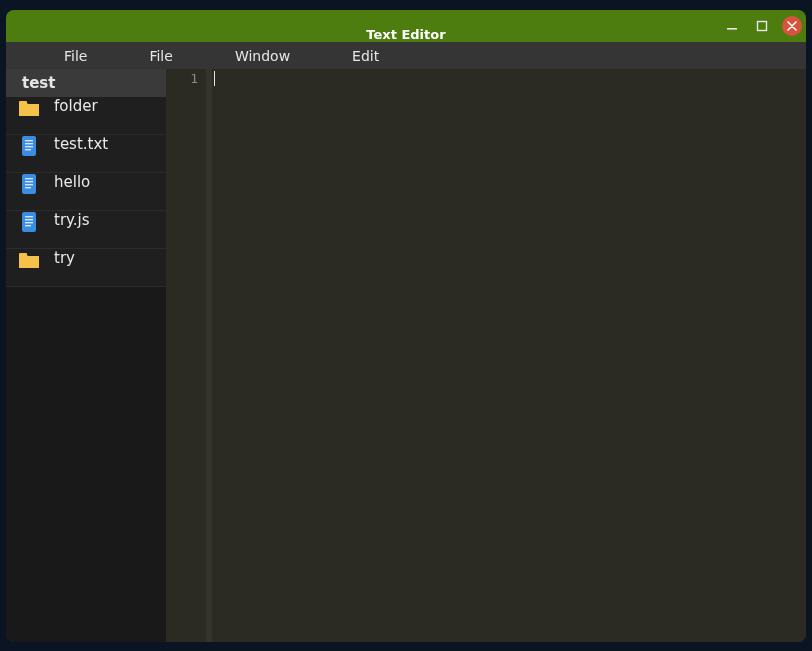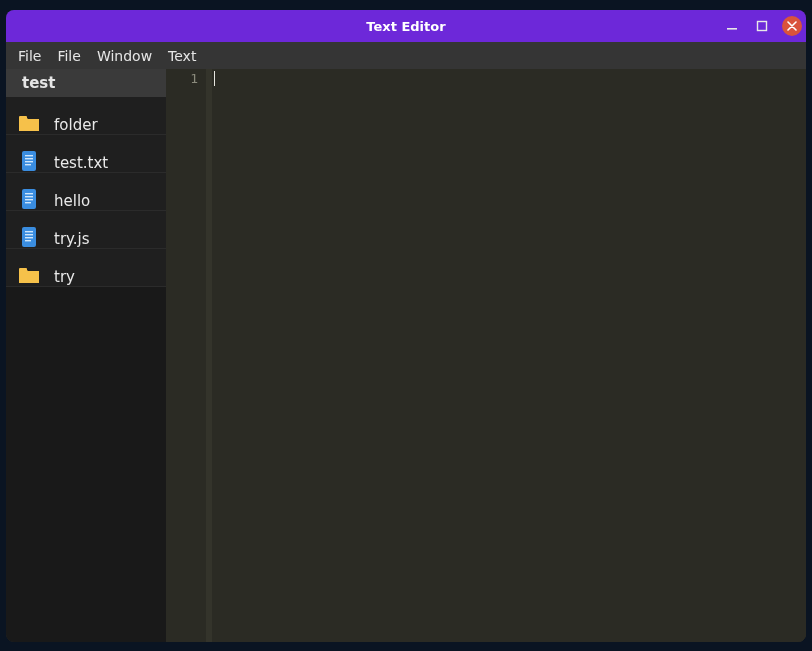--- a/index.html
+++ b/index.html
@@ -14,23 +14,23 @@
     left: 6px; top: 10px;
     width: 800px; height: 632px;
     background: #2a2a2a;
     border-radius: 8px;
     overflow: hidden;
     display: flex;
     flex-direction: column;
   }
   .titlebar {
     height: 32px;
-    background: #6d28d9;
-    display: flex;
-    align-items: center;
+    background: #4d7c0f;
+    display: flex;
+    align-items: flex-end;
     position: relative;
     color: #ffffff;
   }
   .titlebar-title {
     flex: 1;
     text-align: center;
     font-weight: bold;
     font-size: 13px;
   }
   .titlebar-controls {
@@ -57,20 +57,21 @@
     display: flex;
     align-items: center;
     padding: 0 6px;
     gap: 4px;
   }
   .menuitem {
     color: #e6e6e6;
     font-size: 14px;
     padding: 3px 6px;
     border-radius: 3px;
+    margin-left: 46px;
   }
 
   .body {
     flex: 1;
     display: flex;
     overflow: hidden;
   }
 
   .sidebar {
     width: 160px;
@@ -84,21 +85,21 @@
     color: #e6e6e6;
     font-weight: bold;
     font-size: 15px;
     display: flex;
     align-items: center;
     padding-left: 16px;
   }
   .file-item {
     height: 38px;
     display: flex;
-    align-items: flex-end;
+    align-items: flex-start;
     gap: 14px;
     padding-left: 12px;
     color: #e9e9e9;
     font-size: 15px;
     border-bottom: 1px solid #2b2b2b;
     background: #1f1f1f;
   }
   .file-item .icon { width: 22px; height: 22px; display:flex; align-items:center; justify-content:center; }
 
   .editor {
@@ -161,21 +162,21 @@
             <path d="M1 1 L9 9 M9 1 L1 9" stroke="#fff" stroke-width="1.6" stroke-linecap="round"></path>
           </svg>
       </div>
     </div>
   </div>
 
   <div class="menubar">
     <div class="menuitem">File</div>
     <div class="menuitem">File</div>
     <div class="menuitem">Window</div>
-    <div class="menuitem">Text</div>
+    <div class="menuitem">Edit</div>
   </div>
 
   <div class="body">
 
     <div class="sidebar">
       <div class="sidebar-head">test</div>
 
       <div class="file-item">
         <span class="icon">
           <svg width="22" height="18" viewBox="0 0 22 18">

